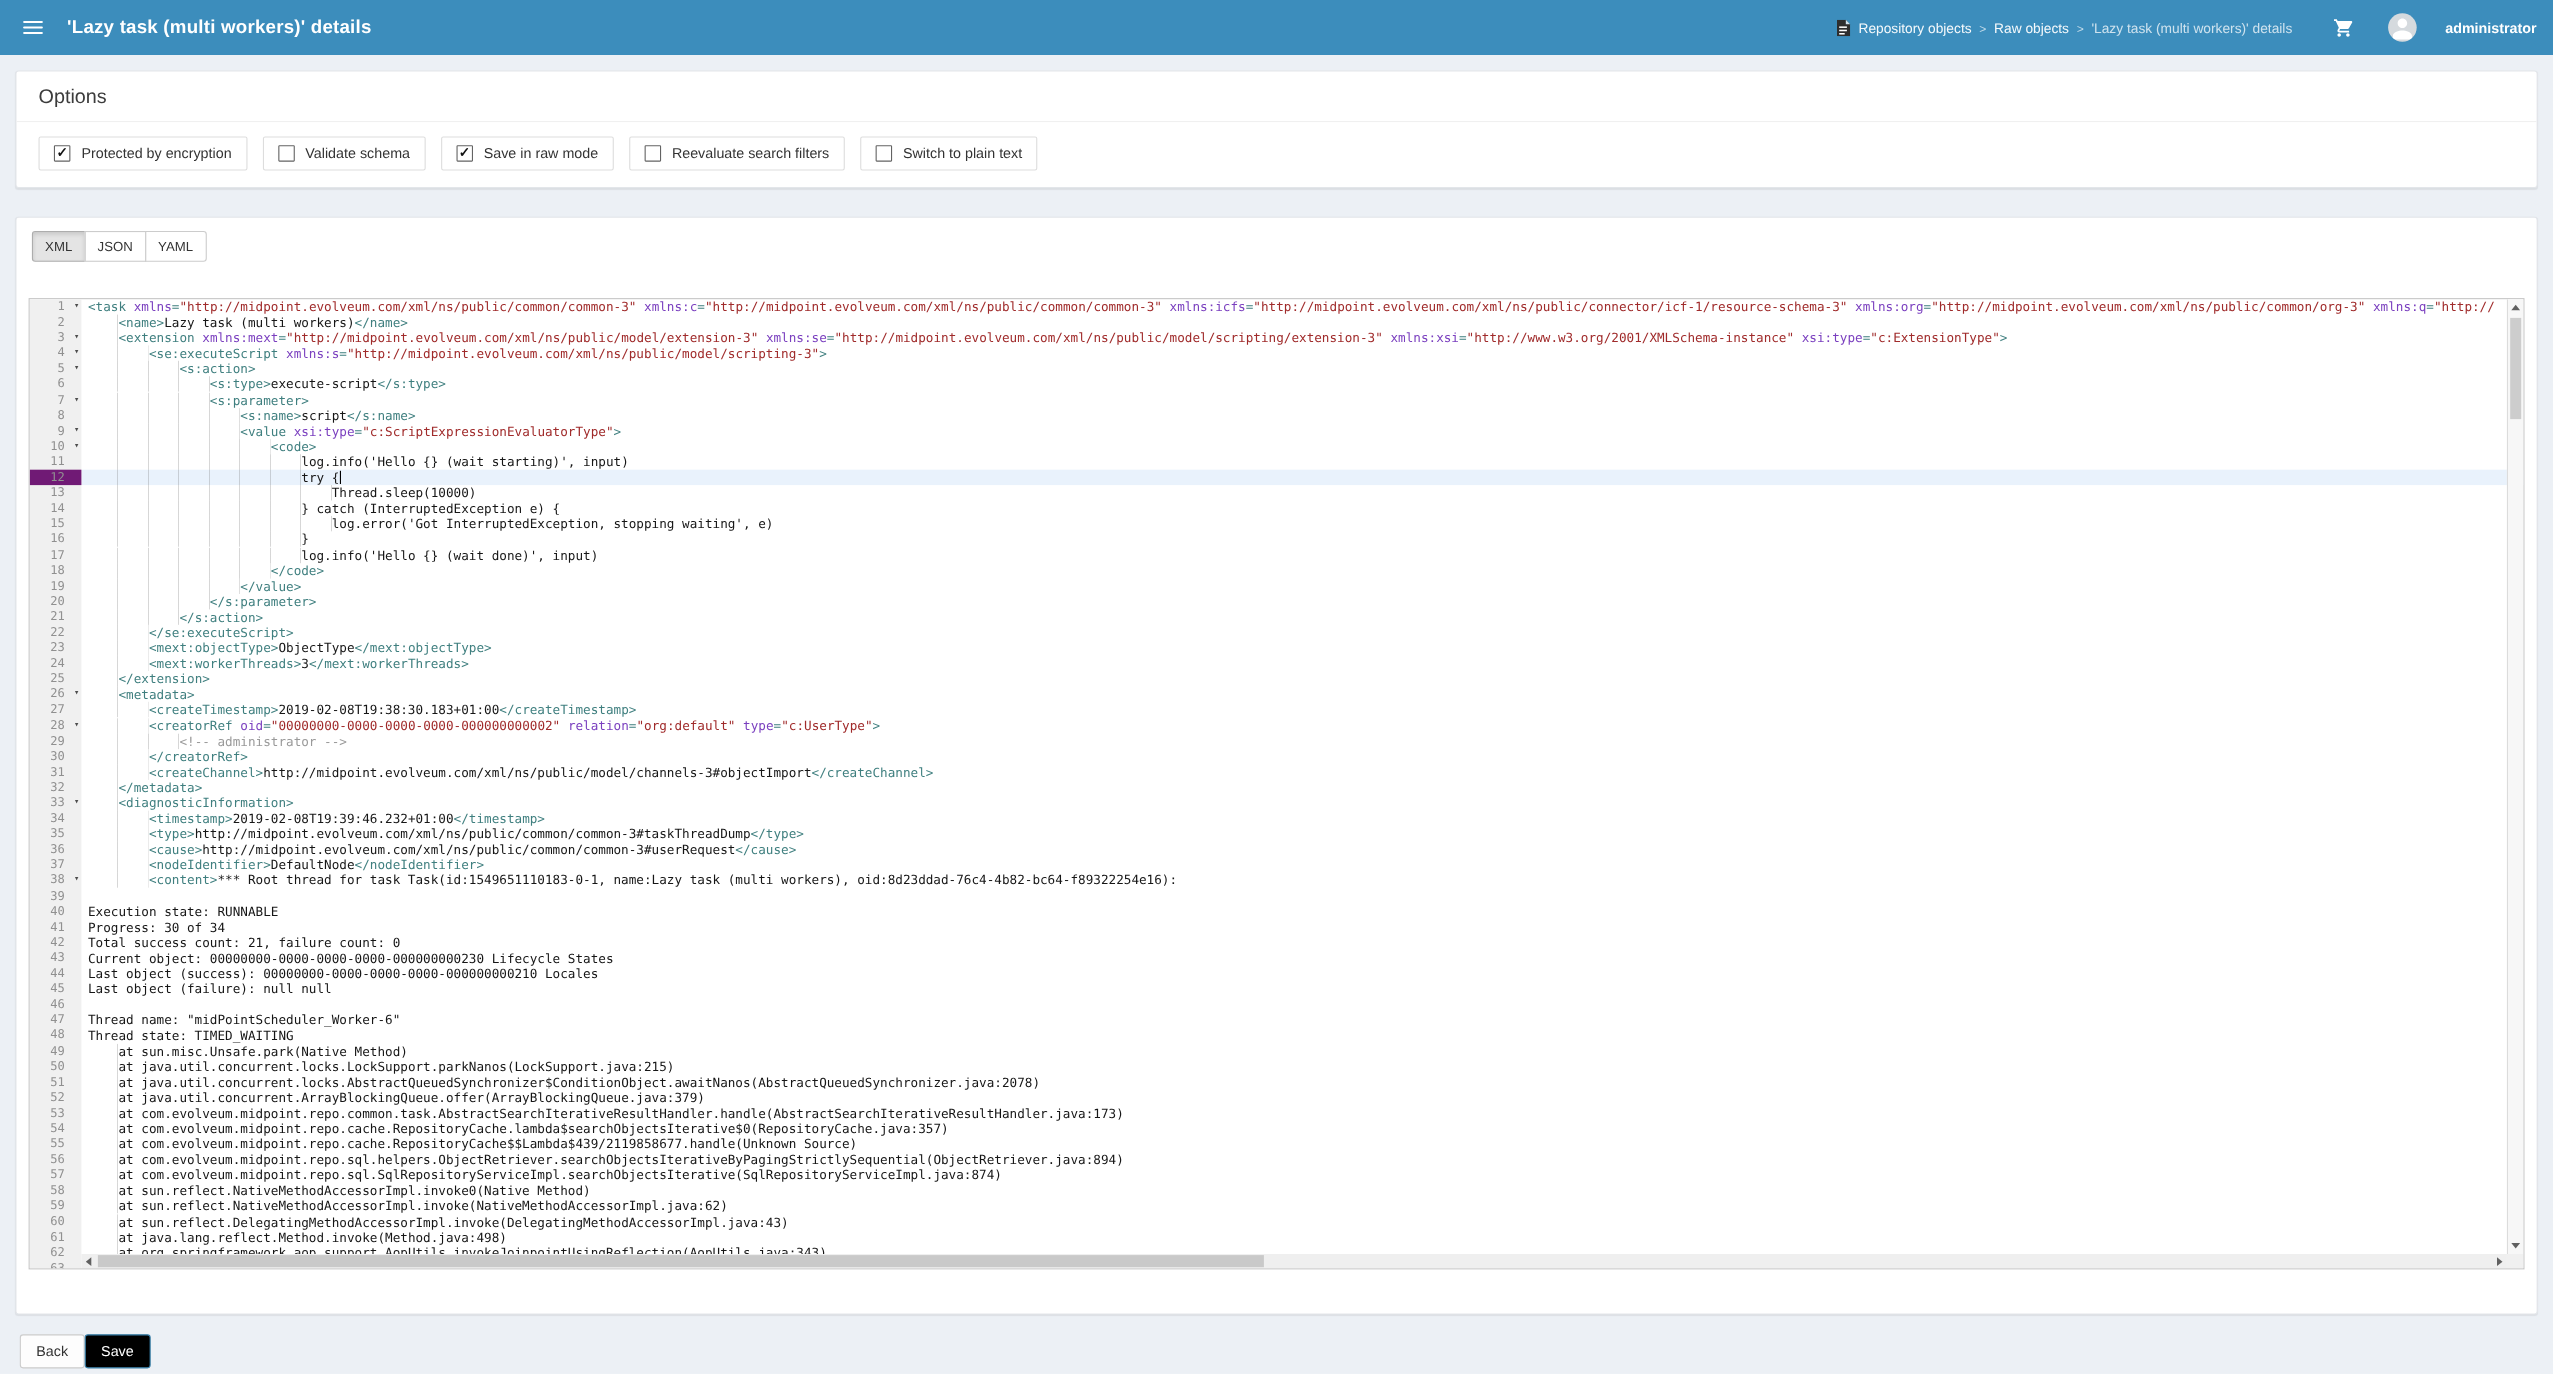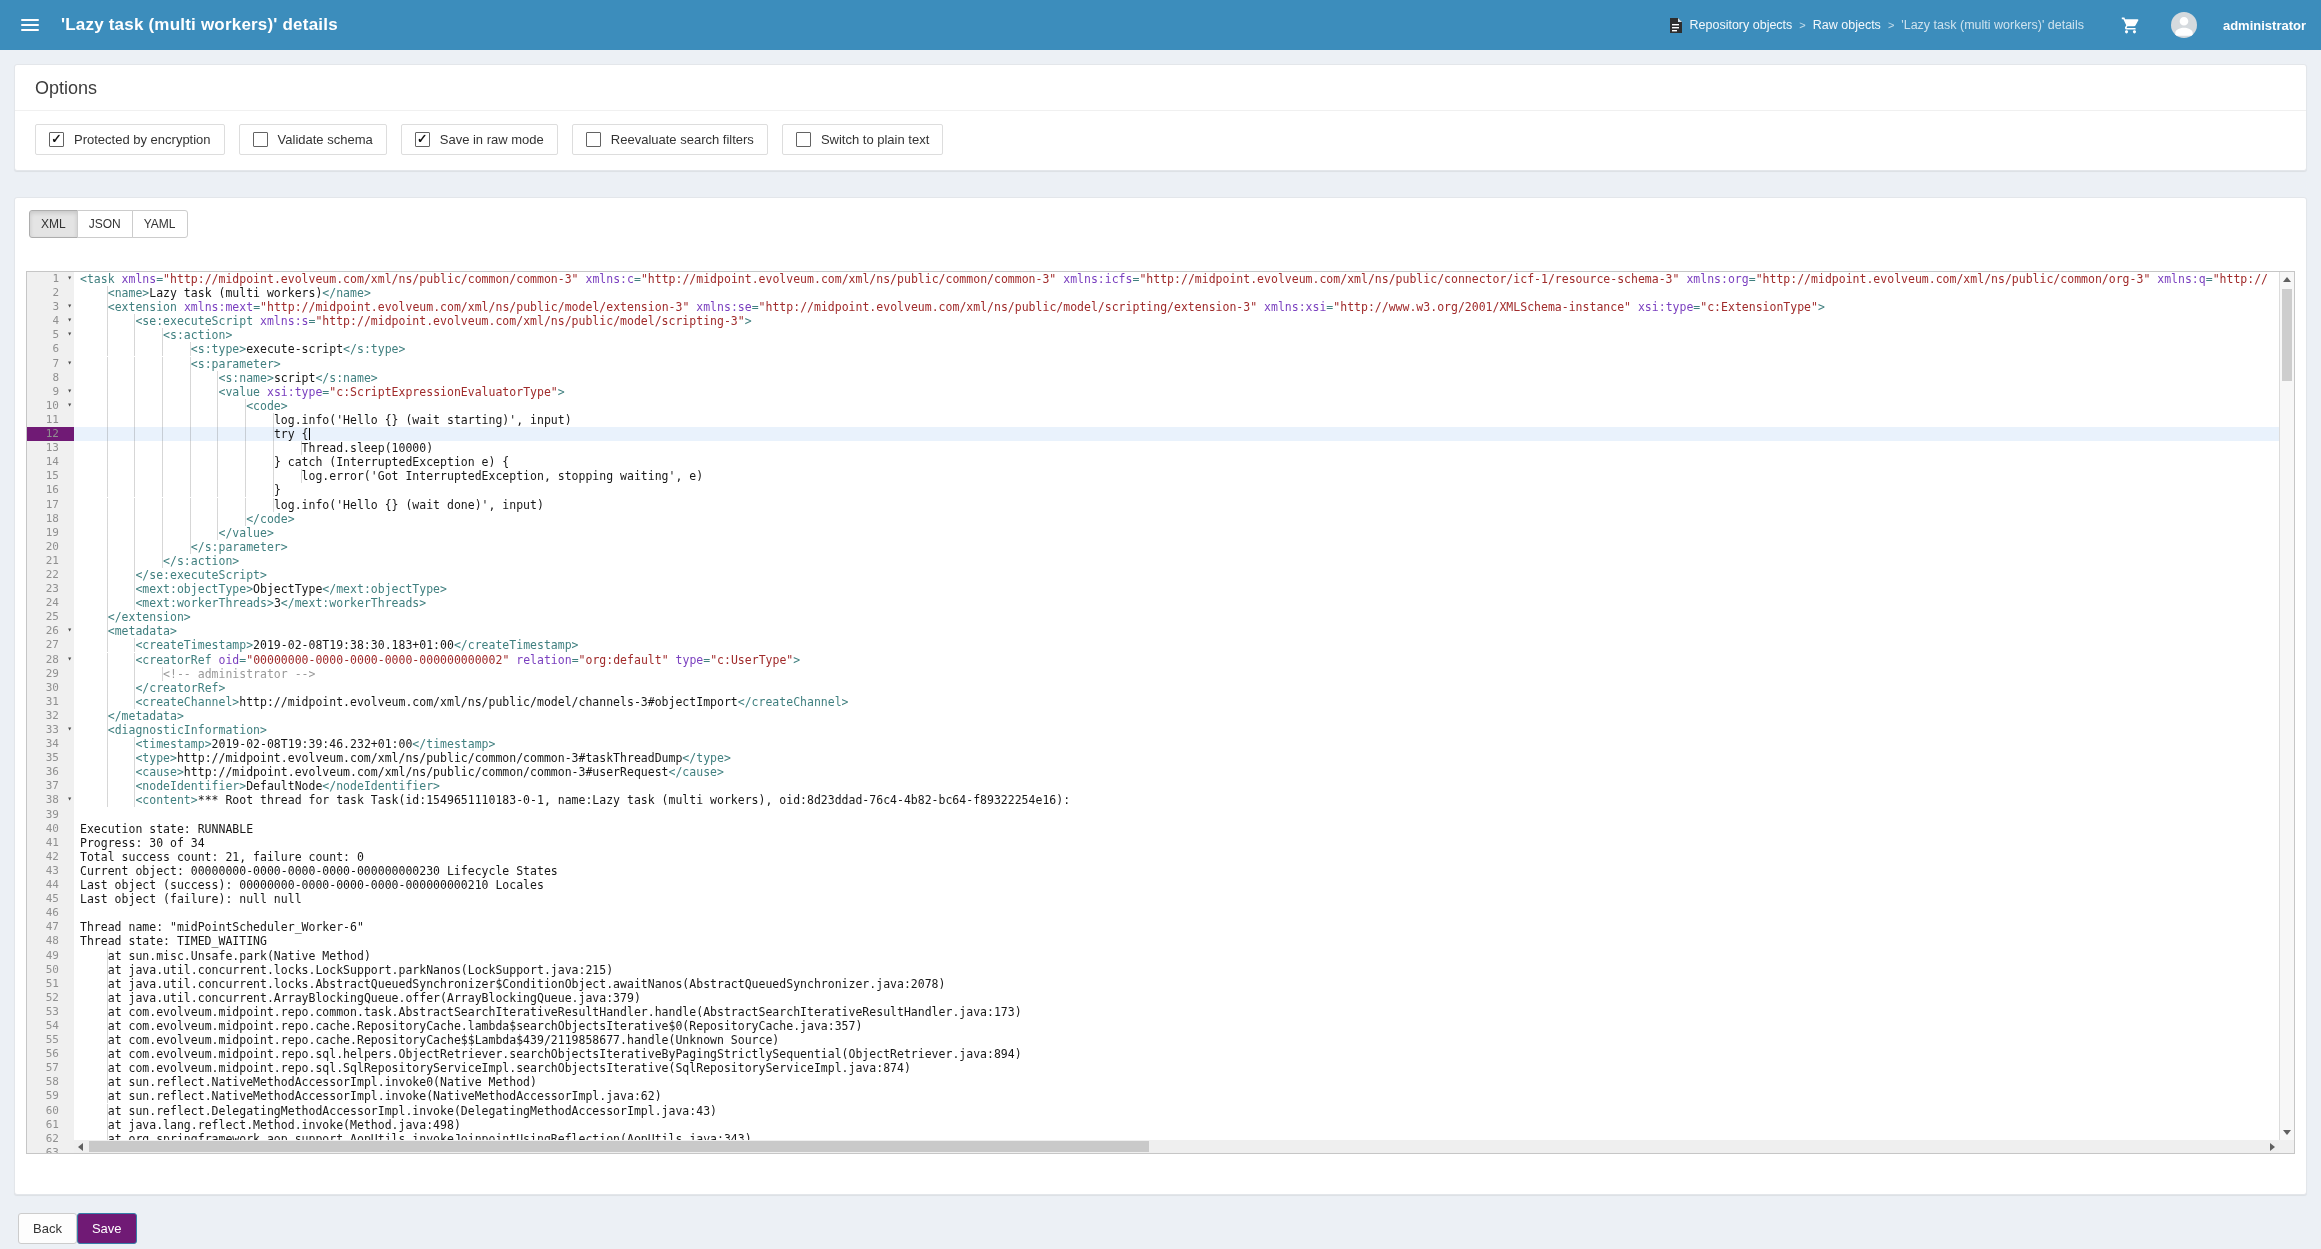--- a/index.html
+++ b/index.html
@@ -5,21 +5,21 @@
   *{margin:0;padding:0;box-sizing:border-box}
   html,body{width:2321px;height:1249px}
   body{background:#ecf0f5;font-family:"Liberation Sans",sans-serif;overflow:hidden;position:relative}
 
   
   .navbar{height:50px;background:#3c8dbc;display:flex;align-items:center;padding:0 15px;color:#fff}
   .burger{width:18px;display:flex;flex-direction:column;gap:3px;margin:0 6px;cursor:pointer}
   .burger i{height:2px;background:#fff;display:block;border-radius:1px}
   .nav-title{font-size:17px;font-weight:600;margin-left:16px;letter-spacing:.2px;white-space:nowrap}
   .nav-right{margin-left:auto;display:flex;align-items:center}
-  .breadcrumb{display:flex;align-items:center;font-size:12.5px;white-space:nowrap}
+  .breadcrumb{display:flex;align-items:flex-end;font-size:12.5px;white-space:nowrap}
   .breadcrumb svg{margin-right:8px}
   .bc-item{color:rgba(255,255,255,.95)}
   .bc-item.last{color:rgba(255,255,255,.75)}
   .bc-sep{color:rgba(255,255,255,.7);margin:0 7px;font-size:11px}
   .cart-btn{margin:0 30px 0 36px;display:flex;align-items:center;cursor:pointer}
   .user{display:flex;align-items:center;gap:26px;cursor:pointer}
   .avatar{width:26px;height:26px;border-radius:50%;background:#d5dade;overflow:hidden;display:flex;align-items:flex-end;justify-content:center}
   .user-name{font-size:13px;font-weight:600}
 
   
@@ -69,21 +69,21 @@
   .harrow.left{left:0}.harrow.right{right:0}
   .tri-left{width:0;height:0;border-top:4px solid transparent;border-bottom:4px solid transparent;border-right:5px solid #606060}
   .tri-right{width:0;height:0;border-top:4px solid transparent;border-bottom:4px solid transparent;border-left:5px solid #606060}
   .hthumb{position:absolute;left:15px;width:1060px;top:1px;bottom:1px;background:#c9c9c9}
   .scroll-corner{position:absolute;right:0;bottom:0;width:15px;height:13px;background:#f0f0f0;z-index:3}
 
   
   .footer{margin:18px 18px 0 18px;display:flex;align-items:center}
   .btn{font-size:13px;border-radius:3px;padding:7px 14px;cursor:pointer;font-family:"Liberation Sans",sans-serif}
   .btn-back{background:#fdfdfd;border:1px solid #ccc;color:#333}
-  .btn-save{background:#701a75;border:1px solid #367fa9;color:#fff}
+  .btn-save{background:#000000;border:1px solid #367fa9;color:#fff}
 </style>
 </head>
 <body>
 
 <div class="navbar">
   <span class="burger">
       <i></i>
       <i></i>
       <i></i>
     </span>

